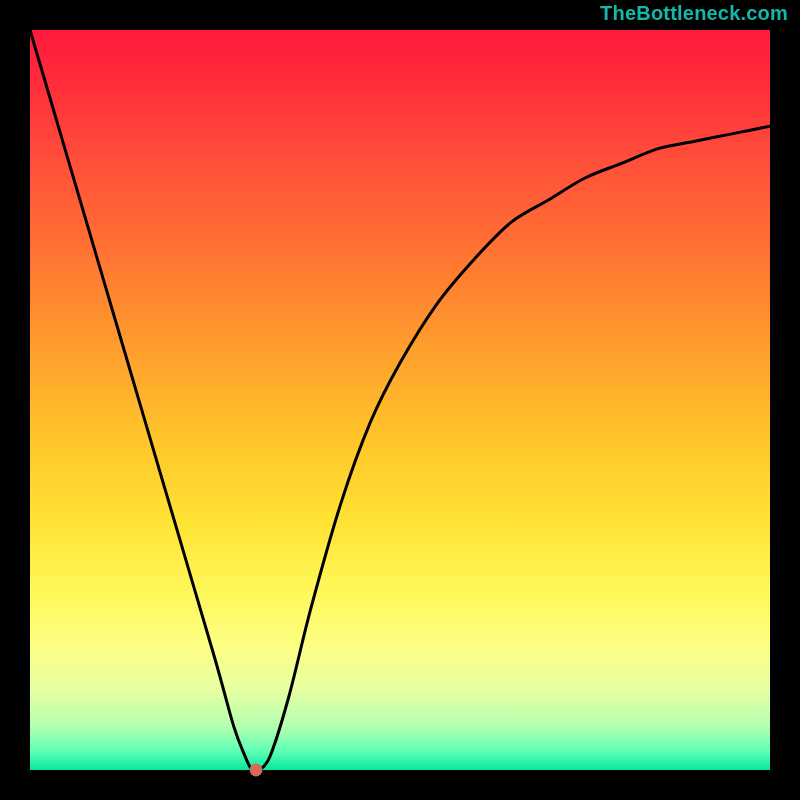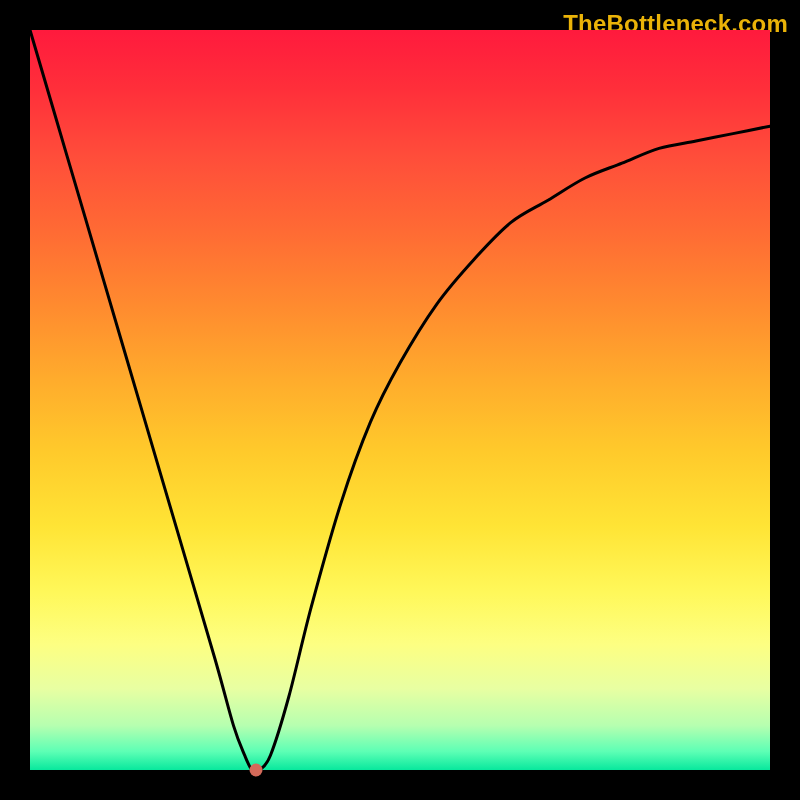--- a/index.html
+++ b/index.html
@@ -12,24 +12,24 @@
     overflow: hidden;
   }
   .frame {
     position: relative;
     width: 800px;
     height: 800px;
     background: #000;
   }
   .watermark {
     position: absolute;
-    top: 10px;
+    top: 2px;
     right: 12px;
-    color: #eab308;
-    font-size: 24px;
+    color: #14b8a6;
+    font-size: 20px;
     font-weight: 600;
     letter-spacing: 0.2px;
     user-select: none;
   }
   .plot {
     position: absolute;
     left: 30px;
     top: 30px;
     width: 740px;
     height: 740px;

